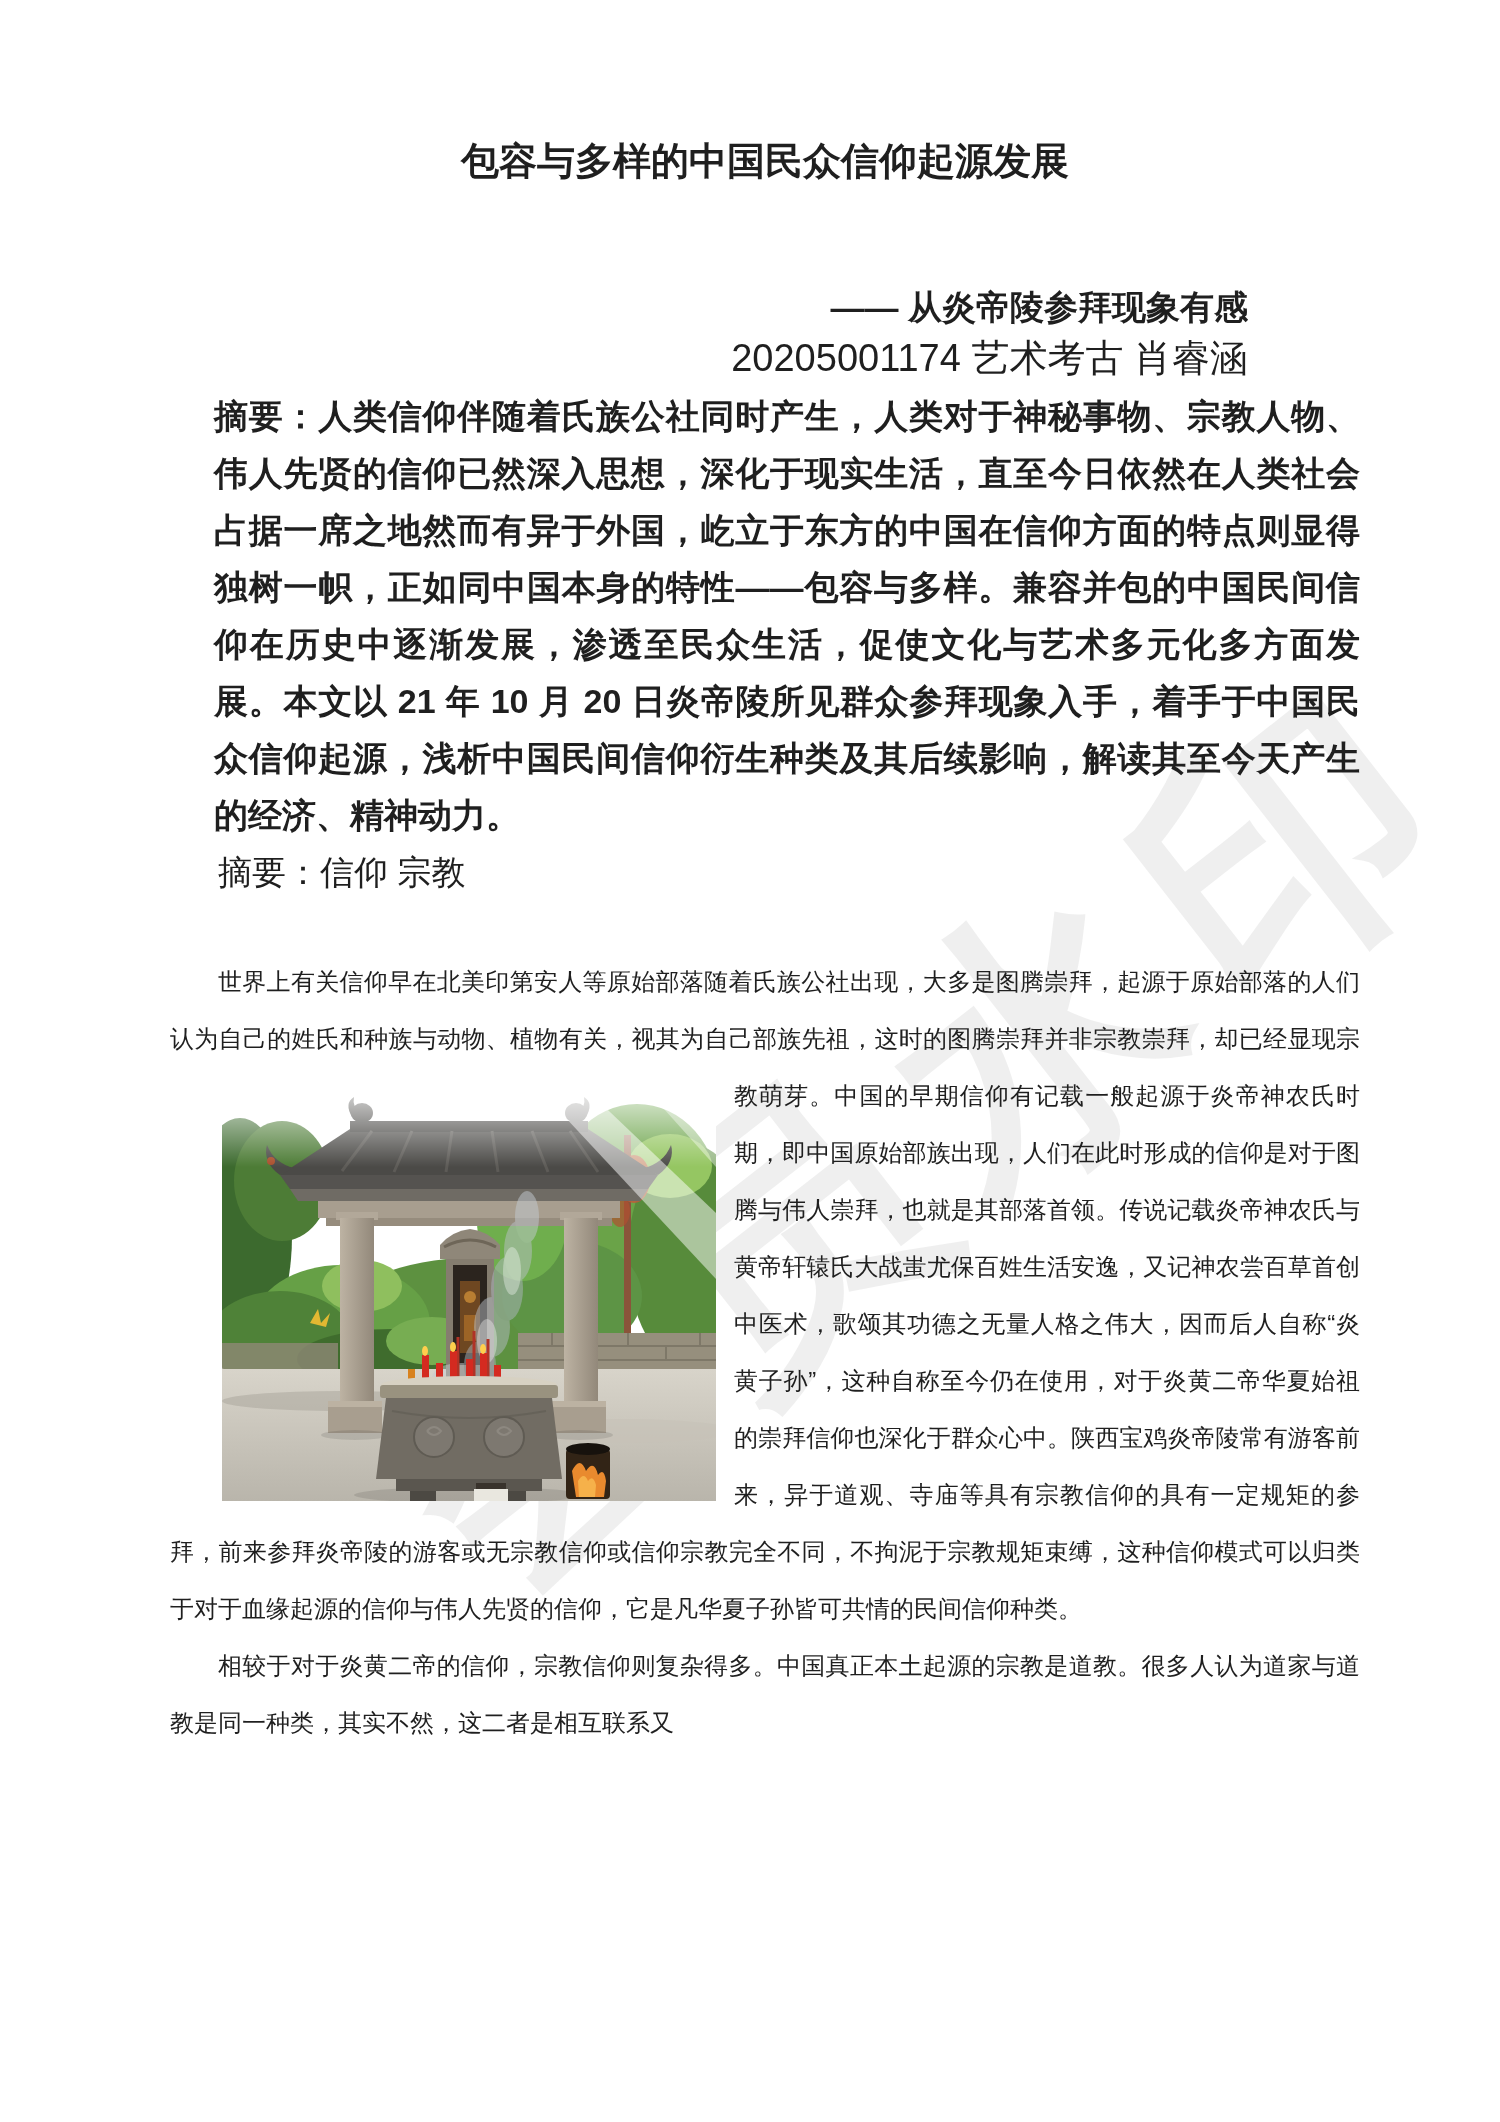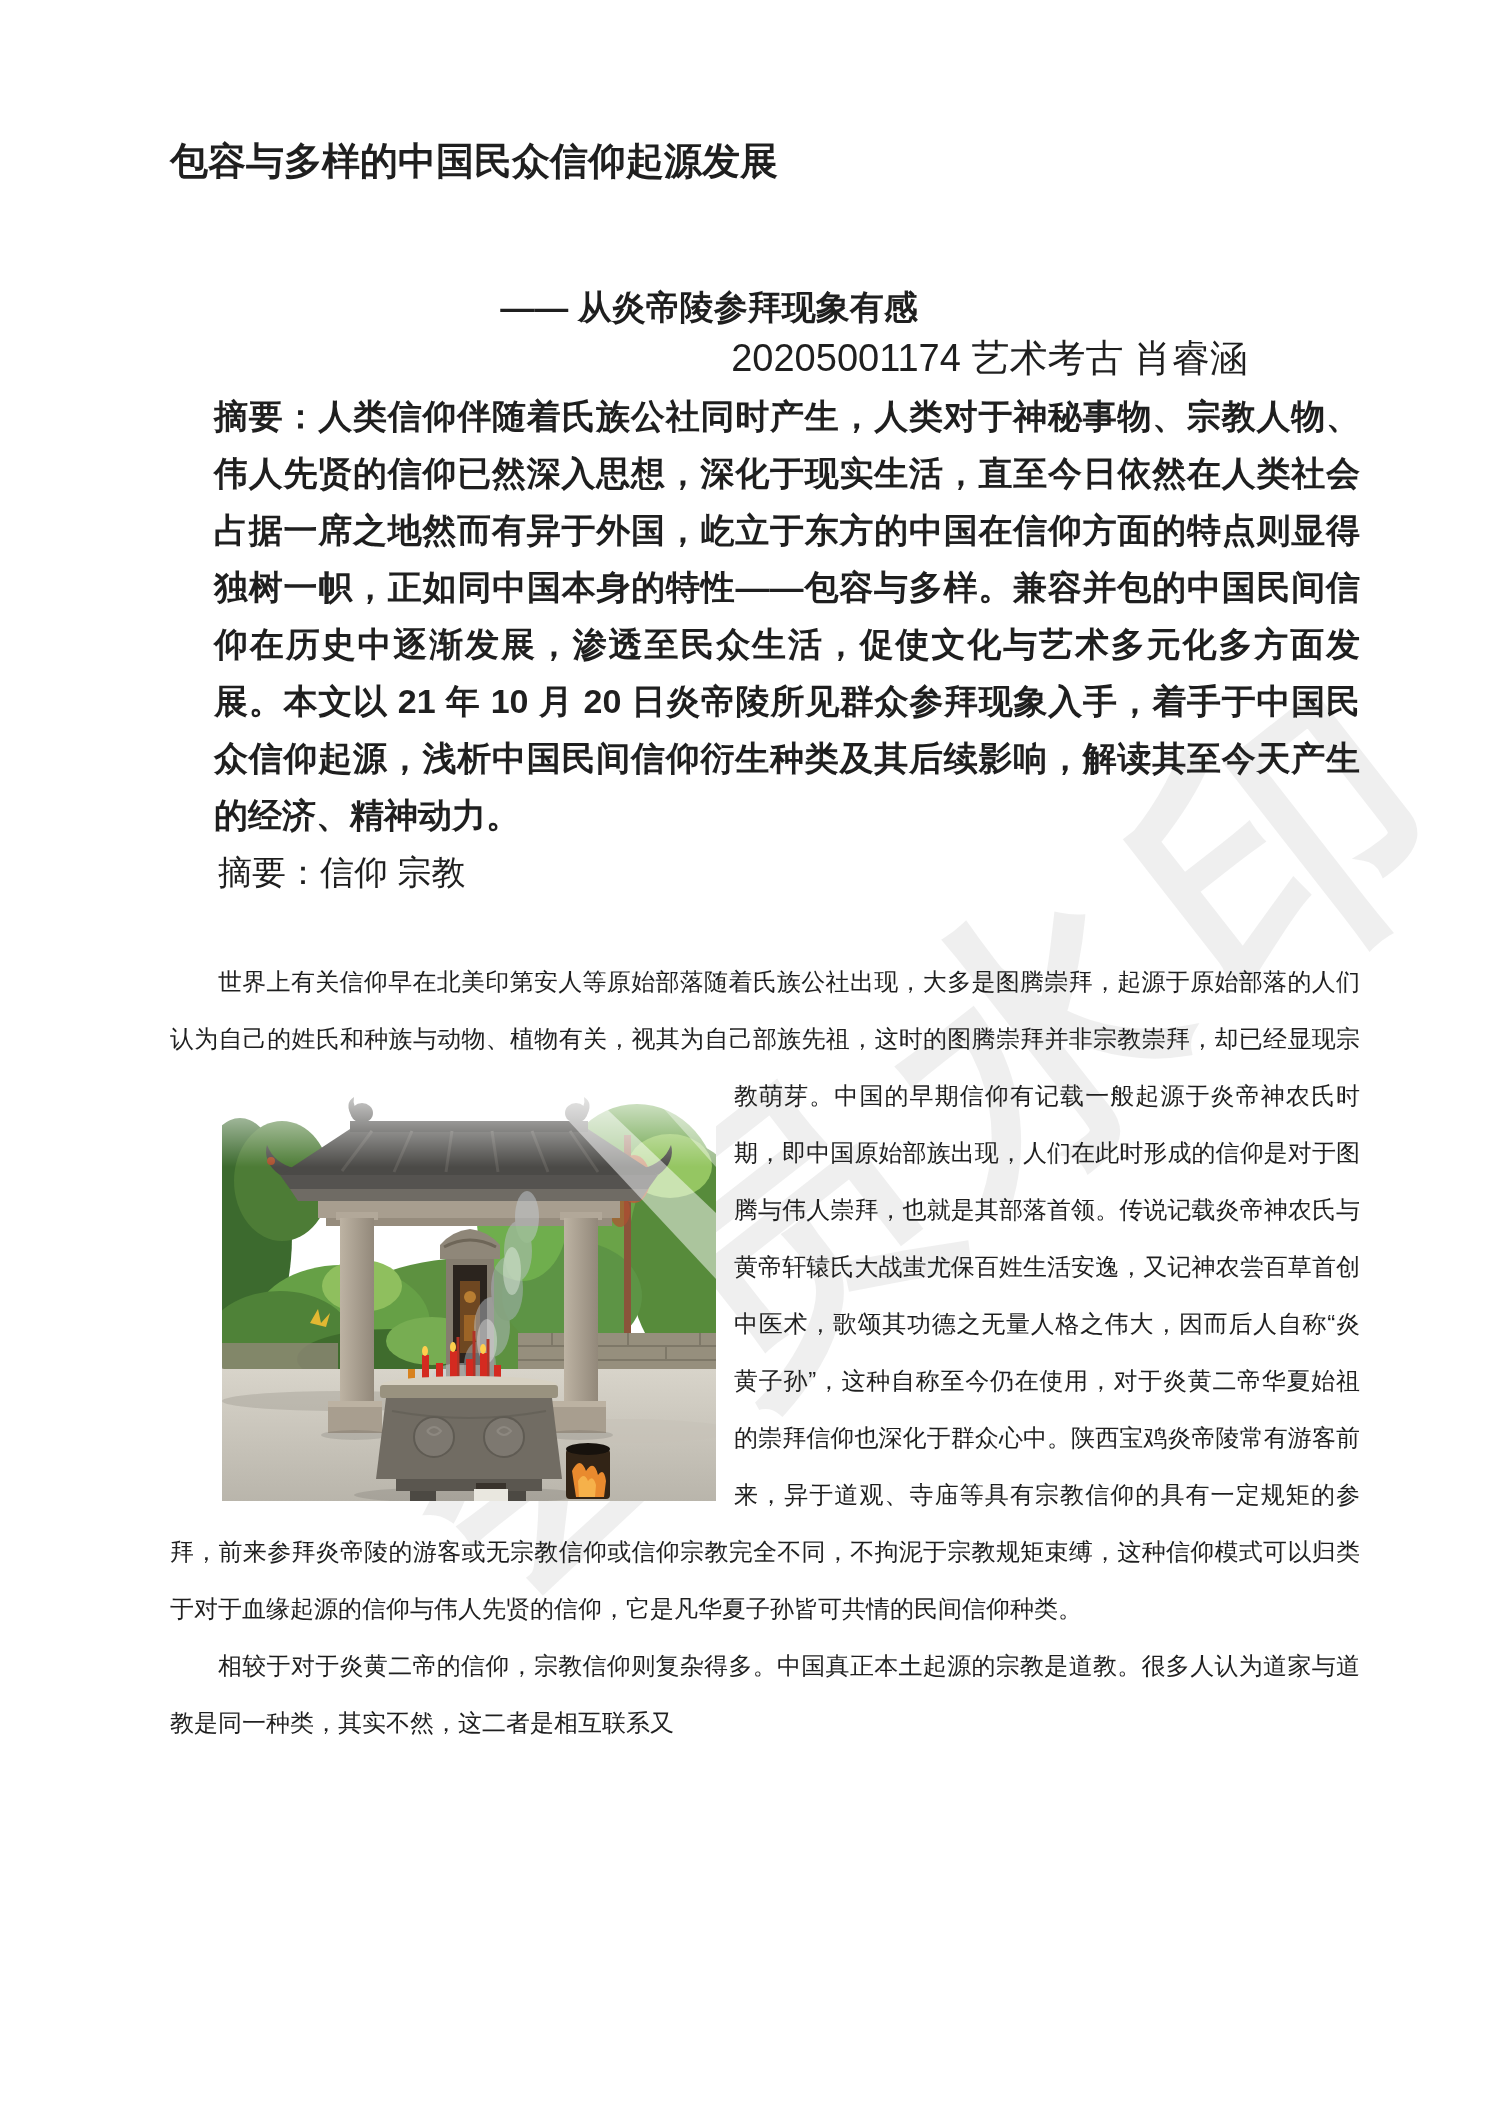--- a/index.html
+++ b/index.html
@@ -30,28 +30,28 @@
   }
   .content {
     position: absolute;
     left: 170px;
     top: 0;
     width: 1190px;
     z-index: 1;
   }
   .title {
     padding-top: 136px;
-    text-align: left;
+    text-align: center;
     font-size: 38px;
     line-height: 50px;
     font-weight: 700;
   }
   .subtitle {
     margin-top: 100px;
-    text-align: center;
+    text-align: right;
     padding-right: 112px;
     font-size: 34px;
     line-height: 42px;
     font-weight: 700;
   }
   .author {
     margin-top: 10px;
     text-align: right;
     padding-right: 112px;
     font-size: 38px;

